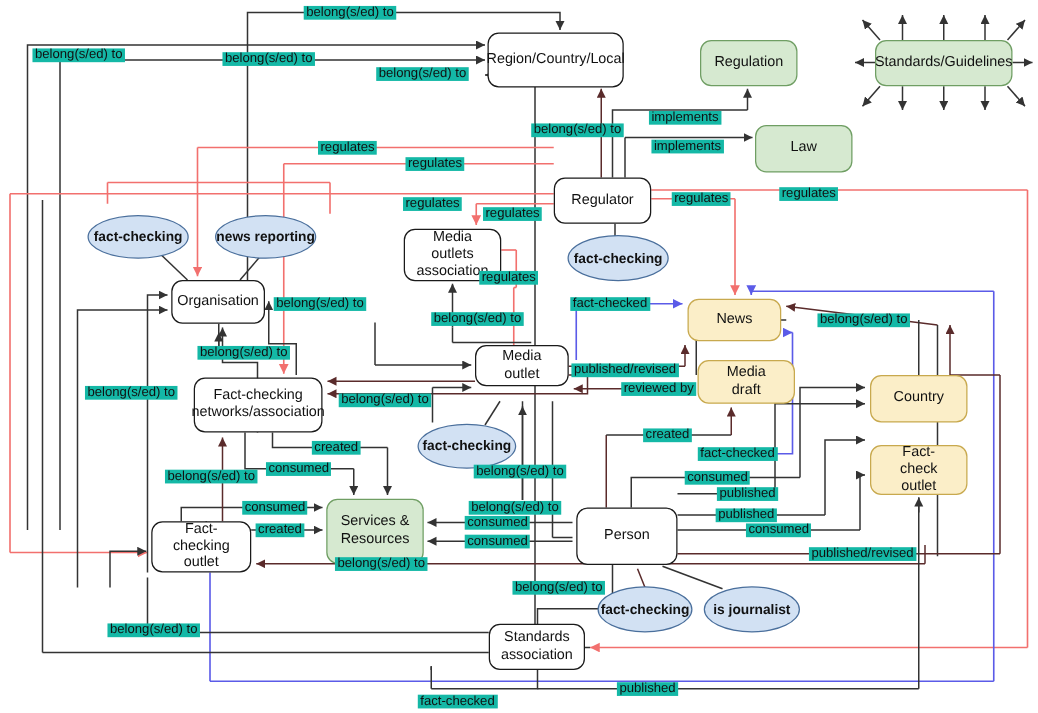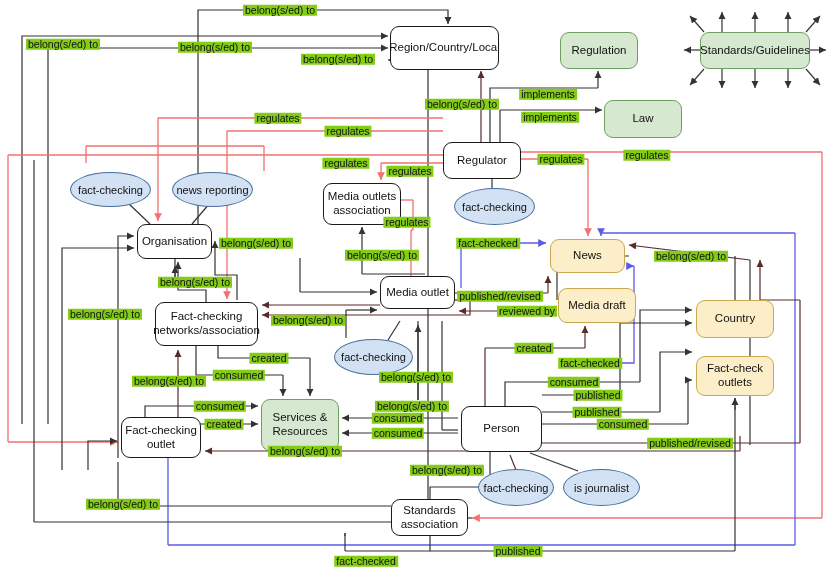--- a/index.html
+++ b/index.html
@@ -1,27 +1,27 @@
 <!DOCTYPE html>
 <html><head>
 <meta charset="utf-8">
 <style>
   html,body{margin:0;padding:0;background:#ffffff;}
   body{font-family:"Liberation Sans", sans-serif;}
   #canvas{position:relative;width:830px;height:570px;overflow:hidden;background:#fff;}
   svg#wires{position:absolute;left:0;top:0;width:830px;height:570px;}
   .node{position:absolute;box-sizing:border-box;display:flex;align-items:center;justify-content:center;
         text-align:center;border:1.4px solid #1a1a1a;border-radius:9px;background:#ffffff;
-        font-size:11.5px;color:#111;line-height:1.18;padding:2px 3px;}
+        font-size:11.5px;color:#111;line-height:1.18;padding:2px 18px;}
   .node.green{background:#d6e9d0;border-color:#6f9e63;}
   .node.yellow{background:#fbeec8;border-color:#c8a94e;}
   .ellipse{position:absolute;box-sizing:border-box;display:flex;align-items:center;justify-content:center;
         text-align:center;border:1.1px solid #4a6f9c;border-radius:50%;background:#d2e1f3;
-        font-size:11px;color:#111;}
-  .elabel{position:absolute;font-size:10.5px;color:#111;background:#84cc16;padding:0 2px;white-space:nowrap;
+        font-size:11px;color:#111;font-weight:bold;}
+  .elabel{position:absolute;font-size:10.5px;color:#111;background:#14b8a6;padding:0 2px;white-space:nowrap;
         line-height:1;transform:translate(-50%,-50%);}
 </style>
 </head>
 <body>
 
 <div id="canvas">
 
   <svg id="wires" viewBox="0 0 830 570">
     <defs>
       <marker id="ah-b" markerWidth="7" markerHeight="7" refX="6" refY="3" orient="auto">
@@ -217,21 +217,21 @@
   <div class="node green" style="left:700px;top:32px;width:110px;height:37px">Standards/Guidelines</div>
   <div class="node green" style="left:604px;top:100px;width:78px;height:38px">Law</div>
   <div class="node" style="left:443px;top:142px;width:78px;height:37px">Regulator</div>
   <div class="node" style="left:323px;top:183px;width:78px;height:42px">Media outlets association</div>
   <div class="node" style="left:137px;top:224px;width:75px;height:35px">Organisation</div>
   <div class="node yellow" style="left:550px;top:239px;width:75px;height:34px">News</div>
   <div class="node" style="left:155px;top:302px;width:103px;height:44px">Fact-checking networks/association</div>
   <div class="node" style="left:380px;top:276px;width:75px;height:33px">Media outlet</div>
   <div class="node yellow" style="left:558px;top:288px;width:78px;height:35px">Media draft</div>
   <div class="node yellow" style="left:696px;top:300px;width:78px;height:38px">Country</div>
-  <div class="node yellow" style="left:696px;top:356px;width:78px;height:40px">Fact-check outlets</div>
+  <div class="node yellow" style="left:696px;top:356px;width:78px;height:40px">Fact-check outlet</div>
   <div class="node green" style="left:261px;top:399px;width:78px;height:52px">Services &amp; Resources</div>
   <div class="node" style="left:121px;top:417px;width:80px;height:41px">Fact-checking outlet</div>
   <div class="node" style="left:461px;top:406px;width:81px;height:46px">Person</div>
   <div class="node" style="left:391px;top:499px;width:77px;height:37px">Standards association</div>
 
   <div class="ellipse" style="left:70px;top:172px;width:81px;height:35px">fact-checking</div>
   <div class="ellipse" style="left:172px;top:172px;width:81px;height:35px">news reporting</div>
   <div class="ellipse" style="left:454px;top:188px;width:81px;height:37px">fact-checking</div>
   <div class="ellipse" style="left:334px;top:339px;width:79px;height:36px">fact-checking</div>
   <div class="ellipse" style="left:478px;top:469px;width:76px;height:37px">fact-checking</div>

